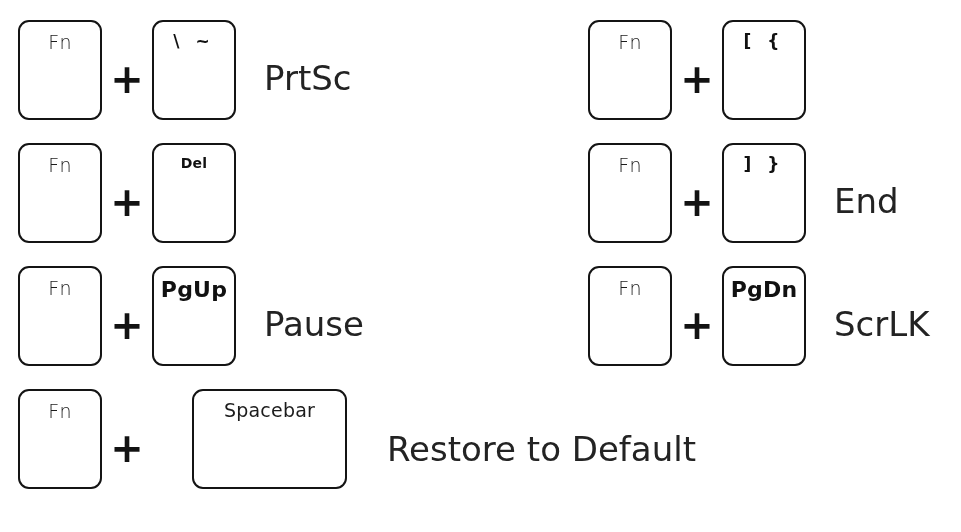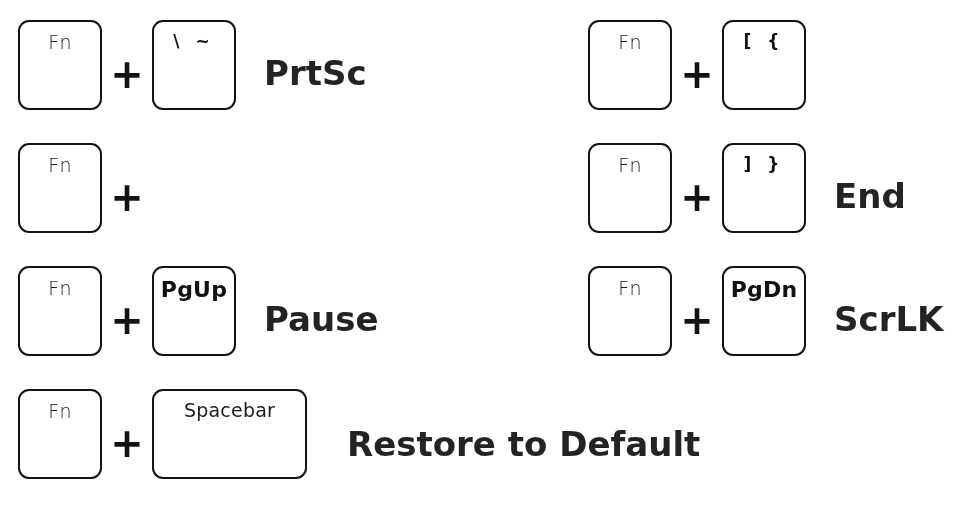--- a/index.html
+++ b/index.html
@@ -27,26 +27,27 @@
     display: flex;
     align-items: center;
   }
 
   .key {
     box-sizing: border-box;
     background: #ffffff;
     border: 2px solid #141414;
     border-radius: 11px;
     width: 84px;
-    height: 90px;
+    height: 100px;
     position: relative;
     flex: 0 0 auto;
   }
   .key.wide {
     width: 155px;
+    margin-left: 40px;
   }
 
   
   .key-cap {
     position: absolute;
     left: 0;
     right: 0;
     top: 11px;
     text-align: center;
     line-height: 1;
@@ -92,21 +93,21 @@
     font-size: 40px;
     font-weight: 700;
     line-height: 1;
     color: #121212;
     margin-top: 18px;
   }
 
   .action {
     flex: 0 0 auto;
     font-size: 34px;
-    font-weight: 700;
+    font-weight: 400;
     line-height: 1;
     color: #232323;
     white-space: nowrap;
     margin-top: 16px;
     margin-left: 28px;
   }
   .action.spaced {
     margin-left: 40px;
     margin-top: 20px;
   }
@@ -125,20 +126,23 @@
       <span class="key-cap cap-sym">\ ~</span>
     </div>
     <div class="action">PrtSc</div>
   </div>
 
   <div class="combo" style="left:18px; top:143px;">
     <div class="key">
       <span class="key-cap cap-fn">Fn</span>
     </div>
     <div class="plus">+</div>
+    <div class="key">
+      <span class="key-cap cap-small">Del</span>
+    </div>
   </div>
 
   <div class="combo" style="left:18px; top:266px;">
     <div class="key">
       <span class="key-cap cap-fn">Fn</span>
     </div>
     <div class="plus">+</div>
     <div class="key">
       <span class="key-cap cap-mid">PgUp</span>
     </div>

